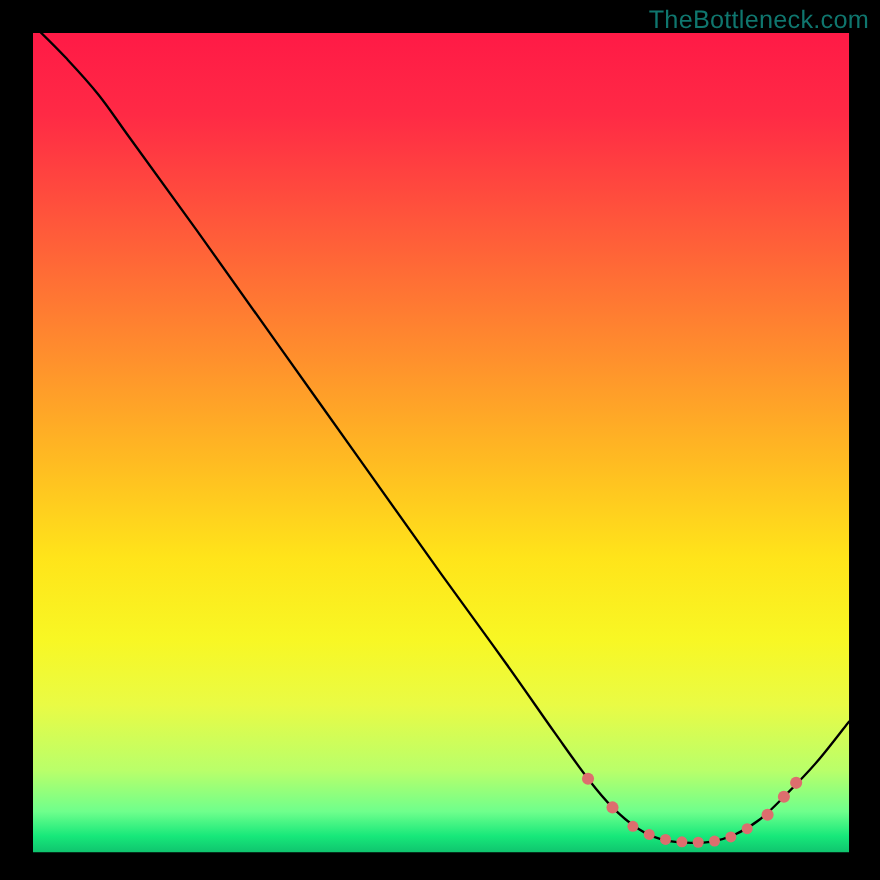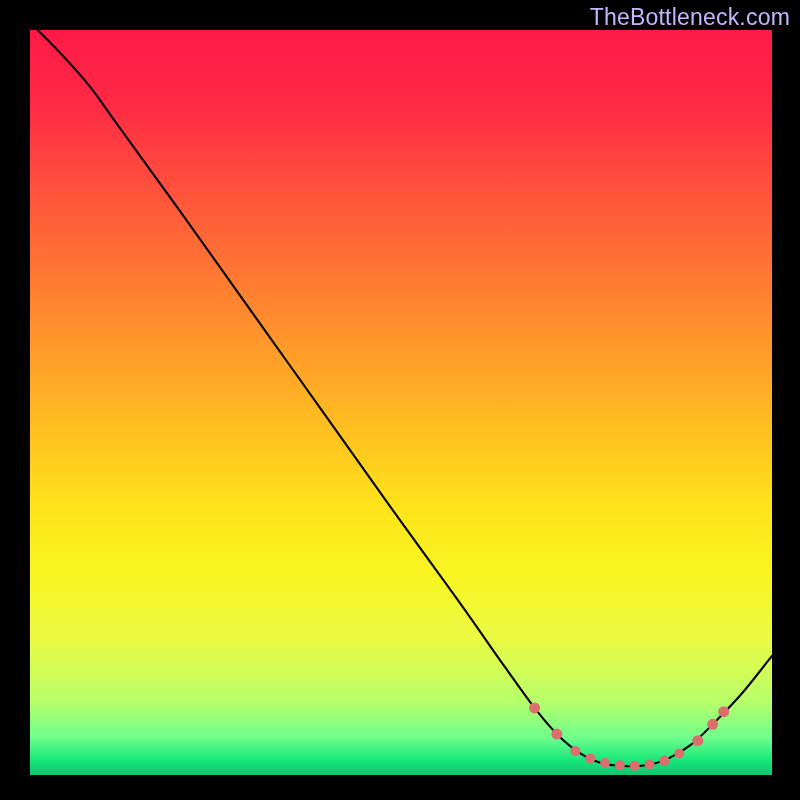--- a/index.html
+++ b/index.html
@@ -14,21 +14,21 @@
   .frame {
     position: relative;
     width: 800px;
     height: 800px;
     background: #000;
   }
   .watermark {
     position: absolute;
     top: 4px;
     right: 10px;
-    color: #c4b5fd;
+    color: #0f766e;
     font-size: 23px;
     font-weight: 500;
     letter-spacing: 0.2px;
     z-index: 30;
     user-select: none;
   }
   .plot-area {
     position: absolute;
     left: 30px;
     top: 30px;

